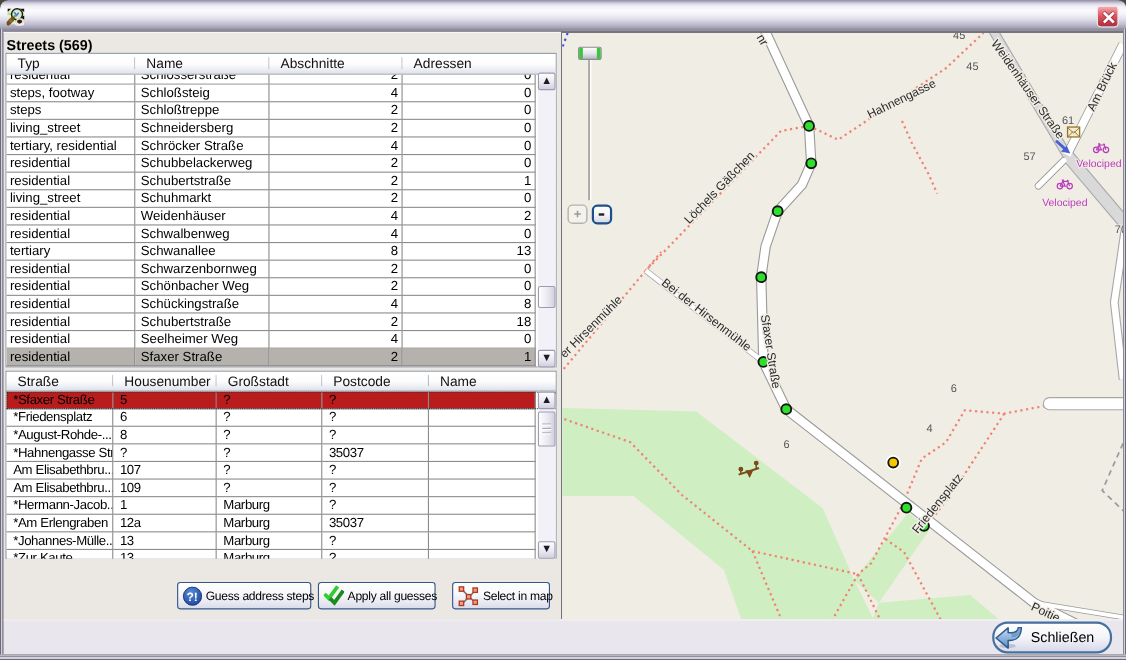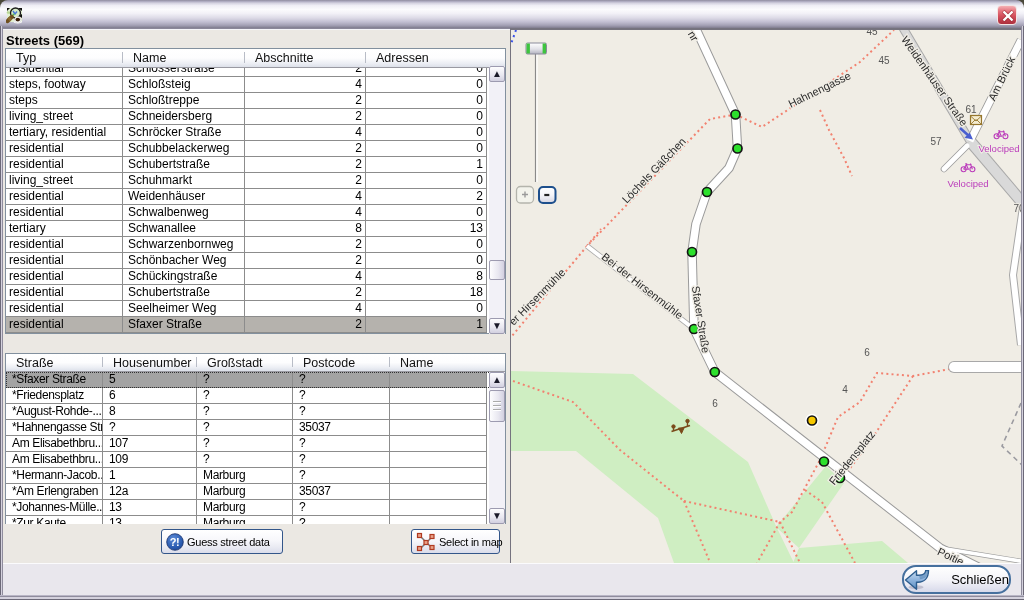--- a/index.html
+++ b/index.html
@@ -26,38 +26,38 @@
 .thead{display:flex;background:linear-gradient(180deg,#ffffff 0%,#fdfdfe 50%,#eceef4 80%,#dce0e9 100%);border-bottom:1px solid #9a9aa2;position:relative}
 .thead .hc{font-size:12.5px;color:#111;padding-left:10px;line-height:18px;position:relative;overflow:hidden;white-space:nowrap}
 .thead .hc::after{content:'';position:absolute;right:0;top:3px;bottom:4px;width:1px;background:#b8bcc6}
 .thead .hc:last-child::after{display:none}
 .row{display:flex;background:#fff}
 .row .c{font-size:12px;color:#000;line-height:15px;height:16px;border-right:1px solid #8c8c8c;border-bottom:1px solid #8c8c8c;padding-left:5px;overflow:hidden;white-space:nowrap}
 #tstreets .row .c:first-child{padding-left:3px}
 #tunres .row .c{padding-left:6px;letter-spacing:-0.35px}
 .row .cr{text-align:right;padding-right:3px;padding-left:0}
 .selrow1 .c{background:#b5b2ad}
-.selrow2 .c{background:#a3a3a3}
+.selrow2 .c{background:#b91c1c}
 .selrow2{outline:1px dotted #333;outline-offset:-1px}
 
 .sb{position:absolute;width:16px;background:#f2f1f7}
 .sbb{position:absolute;left:0;width:16px;height:16px;border:1px solid #9d9bb0;border-radius:2px;
 background:linear-gradient(180deg,#fdfdfe,#e8e7f0 60%,#d2d0e0);color:#1a1a28;font-size:10px;text-align:center;line-height:14.5px}
 .sbt{position:absolute;left:0;width:16px;border:1px solid #9d9bb0;border-radius:2px;
 background:linear-gradient(90deg,#fdfdfe,#e8e7f0 60%,#d2d0e0)}
 
 .btn{position:absolute;height:25px;border:1px solid #33568a;border-radius:3px;
 background:linear-gradient(180deg,#ffffff 0%,#f7f7fb 45%,#e9eaf2 75%,#dadcea 100%);
 display:flex;align-items:center;font-size:11px;letter-spacing:-0.25px;white-space:nowrap;color:#000}
 .btn svg{margin:0 3px 0 4px;flex-shrink:0}
 
 #botbar{position:absolute;left:3px;top:563px;width:1018px;height:32px;background:#e9e7ed;border-top:1px solid #fbfbfd}
 #closeBtn{position:absolute;left:899px;top:1px;width:109px;height:29px;border:2px solid #46709e;border-radius:14px;
 background:linear-gradient(180deg,#fefefe 0%,#f4f4f9 50%,#e3e4f0 80%,#d6d9ea 100%);
-display:flex;align-items:center;justify-content:space-between;font-size:13px;color:#000}
+display:flex;align-items:center;justify-content:flex-start;font-size:13px;color:#000}
 #closeBtn svg{margin-right:7px}
 
 #map{position:absolute;left:510px;top:28px;width:511px;height:535px;border-top:2px solid #75737e;border-left:1px solid #75737e;background:#f0ede5;overflow:hidden}
 </style>
 </head>
 <body>
 <div id="win">
   <div id="title">
     <svg style="position:absolute;left:6px;top:7px" width="18" height="18" viewBox="0 0 18 18">
         <rect x="1" y="1" width="15" height="14" fill="#e2f0d2"></rect>
@@ -203,21 +203,21 @@
             <div class="c cr" style="width:121px">1</div>
           </div>
 </div>
       <div class="sb" id="ssb" style="right:0;top:17px;height:268px">
           <div class="sbb" style="top:0">▲</div>
           <div class="sbt" style="top:194px;height:20px"></div>
           <div class="sbb" style="bottom:0">▼</div>
         </div>
     </div>
 
-    <div class="tbl" id="tunres" style="left:2px;top:324px;width:501px;height:171px">
+    <div class="tbl" id="tunres" style="left:2px;top:308px;width:501px;height:171px">
       <div class="thead" style="height:18px">
         <div class="hc" style="width:97px">Straße</div>
         <div class="hc" style="width:94px">Housenumber</div>
         <div class="hc" style="width:96px">Großstadt</div>
         <div class="hc" style="width:97px">Postcode</div>
         <div class="hc" style="width:97px">Name</div>
       </div>
       <div id="urows">
 <div class="row selrow2">
             <div class="c" style="width:97px">*Sfaxer Straße</div>
@@ -308,21 +308,28 @@
           <defs>
             <radialGradient id="gq" cx="0.4" cy="0.3" r="0.9">
               <stop offset="0" stop-color="#5b8ad6"></stop>
               <stop offset="0.6" stop-color="#2a5bb0"></stop>
               <stop offset="1" stop-color="#1c3f85"></stop>
             </radialGradient>
           </defs>
           <circle cx="9" cy="9" r="8.3" fill="url(#gq)" stroke="#16306b" stroke-width="0.8"></circle>
           <text x="8.6" y="13" font-size="11" font-weight="bold" fill="#fff" text-anchor="middle" font-family="Liberation Sans">?!</text>
         </svg>
-        <span>Guess street data</span>
+        <span>Guess address steps</span>
+      </div>
+    <div class="btn" style="left:286px;top:500px;width:107px">
+        <svg width="19" height="19" viewBox="0 0 19 19">
+          <path d="M1,8 L5,12 L13,1" fill="none" stroke="#33cc33" stroke-width="3.4"></path>
+          <path d="M6,12 L10,16 L18,5" fill="none" stroke="#1d8a1d" stroke-width="3.4"></path>
+        </svg>
+        <span>Apply all guesses</span>
       </div>
     <div class="btn" style="left:408px;top:500px;width:89px">
         <svg width="20" height="20" viewBox="0 0 20 20">
           <line x1="4" y1="4" x2="16" y2="16" stroke="#777" stroke-width="1.4"></line>
           <line x1="16" y1="5" x2="4" y2="17" stroke="#777" stroke-width="1.4"></line>
           <g fill="#e8a088" stroke="#b03a20" stroke-width="1.2">
             <rect x="1.5" y="1.5" width="4" height="4"></rect>
             <rect x="14" y="2.5" width="4" height="4"></rect>
             <rect x="8" y="8.5" width="4" height="4"></rect>
             <rect x="1.5" y="14.5" width="4" height="4"></rect>

